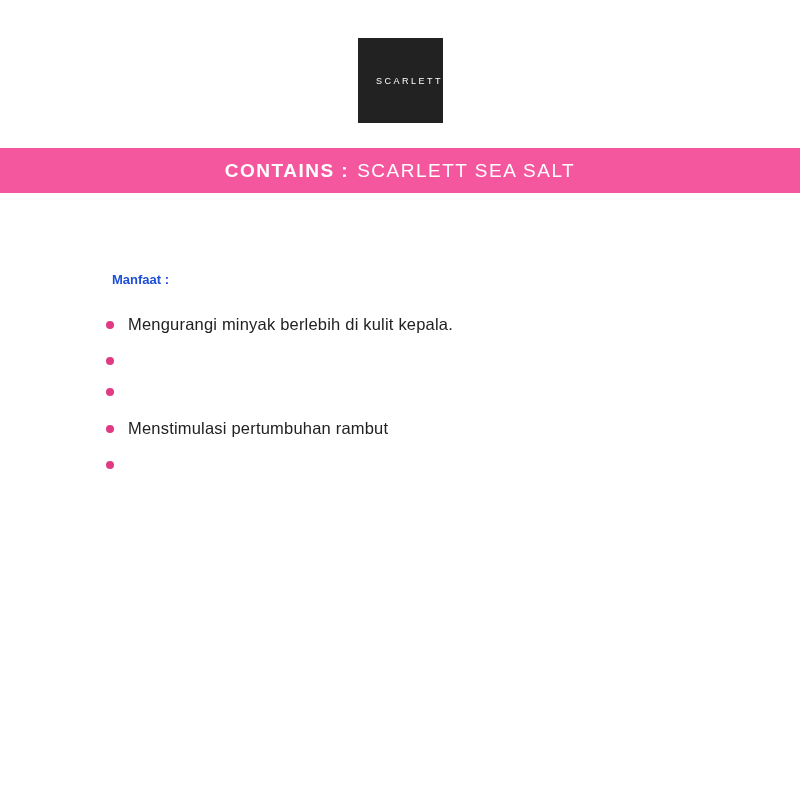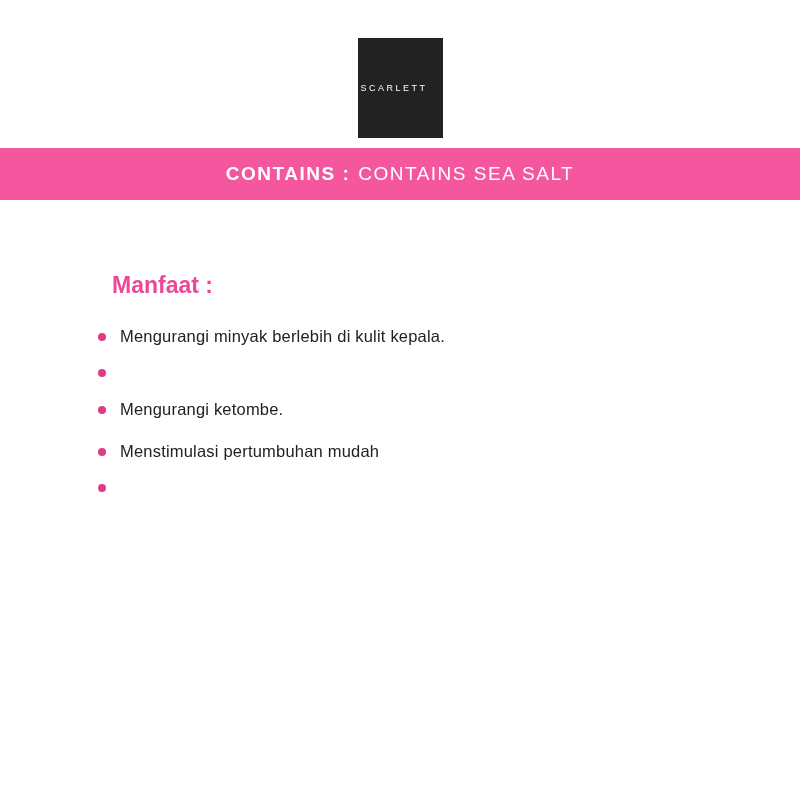--- a/index.html
+++ b/index.html
@@ -14,42 +14,42 @@
     position: relative;
     overflow: hidden;
   }
 
   
   .logo-box {
     position: absolute;
     left: 358px;
     top: 38px;
     width: 85px;
-    height: 100px;
+    height: 85px;
     background: #222222;
     display: flex;
     align-items: center;
-    justify-content: flex-start;
+    justify-content: flex-end;
   }
   .logo-text {
     color: #ffffff;
     font-size: 9px;
     letter-spacing: 2.5px;
     font-weight: 400;
     text-transform: uppercase;
     padding-left: 2.5px; 
   }
 
   
   .banner {
     position: absolute;
     left: 0;
     top: 148px;
     width: 800px;
-    height: 52px;
+    height: 45px;
     background: #f4579e;
     display: flex;
     align-items: center;
     justify-content: center;
     color: #ffffff;
     font-size: 19px;
     letter-spacing: 1.5px;
   }
   .banner .banner-label {
     font-weight: 700;
@@ -60,28 +60,28 @@
   }
 
   
   .content {
     position: absolute;
     left: 90px;
     top: 272px;
     width: 620px;
   }
   .heading {
-    font-size: 23px;
+    font-size: 13px;
     font-weight: 700;
-    color: #ec4899;
+    color: #1d4ed8;
     margin: 0 0 28px 22px;
   }
   .benefit-list {
     list-style: none;
-    margin: 8px;
+    margin: 16px;
     padding: 0;
   }
   .benefit-item {
     display: flex;
     align-items: center;
     margin-bottom: 23px;
   }
   .bullet {
     width: 8px;
     height: 8px;
@@ -98,38 +98,37 @@
 </style>
 </head>
 <body>
 
 <div class="logo-box">
   <span class="logo-text">SCARLETT</span>
 </div>
 
 <div class="banner">
   <span class="banner-label">CONTAINS :</span>
-  <span class="banner-value">CONTAINS SEA SALT</span>
+  <span class="banner-value">SCARLETT SEA SALT</span>
 </div>
 
 <div class="content">
   <h2 class="heading">Manfaat :</h2>
   <ul class="benefit-list">
     <li class="benefit-item">
       <span class="bullet"></span>
       <span class="benefit-text">Mengurangi minyak berlebih di kulit kepala.</span>
     </li>
     <li class="benefit-item">
       <span class="bullet"></span>
     </li>
     <li class="benefit-item">
       <span class="bullet"></span>
-      <span class="benefit-text">Mengurangi ketombe.</span>
     </li>
     <li class="benefit-item">
       <span class="bullet"></span>
-      <span class="benefit-text">Menstimulasi pertumbuhan mudah</span>
+      <span class="benefit-text">Menstimulasi pertumbuhan rambut</span>
     </li>
     <li class="benefit-item">
       <span class="bullet"></span>
     </li>
   </ul>
 </div>
 
 </body></html>

